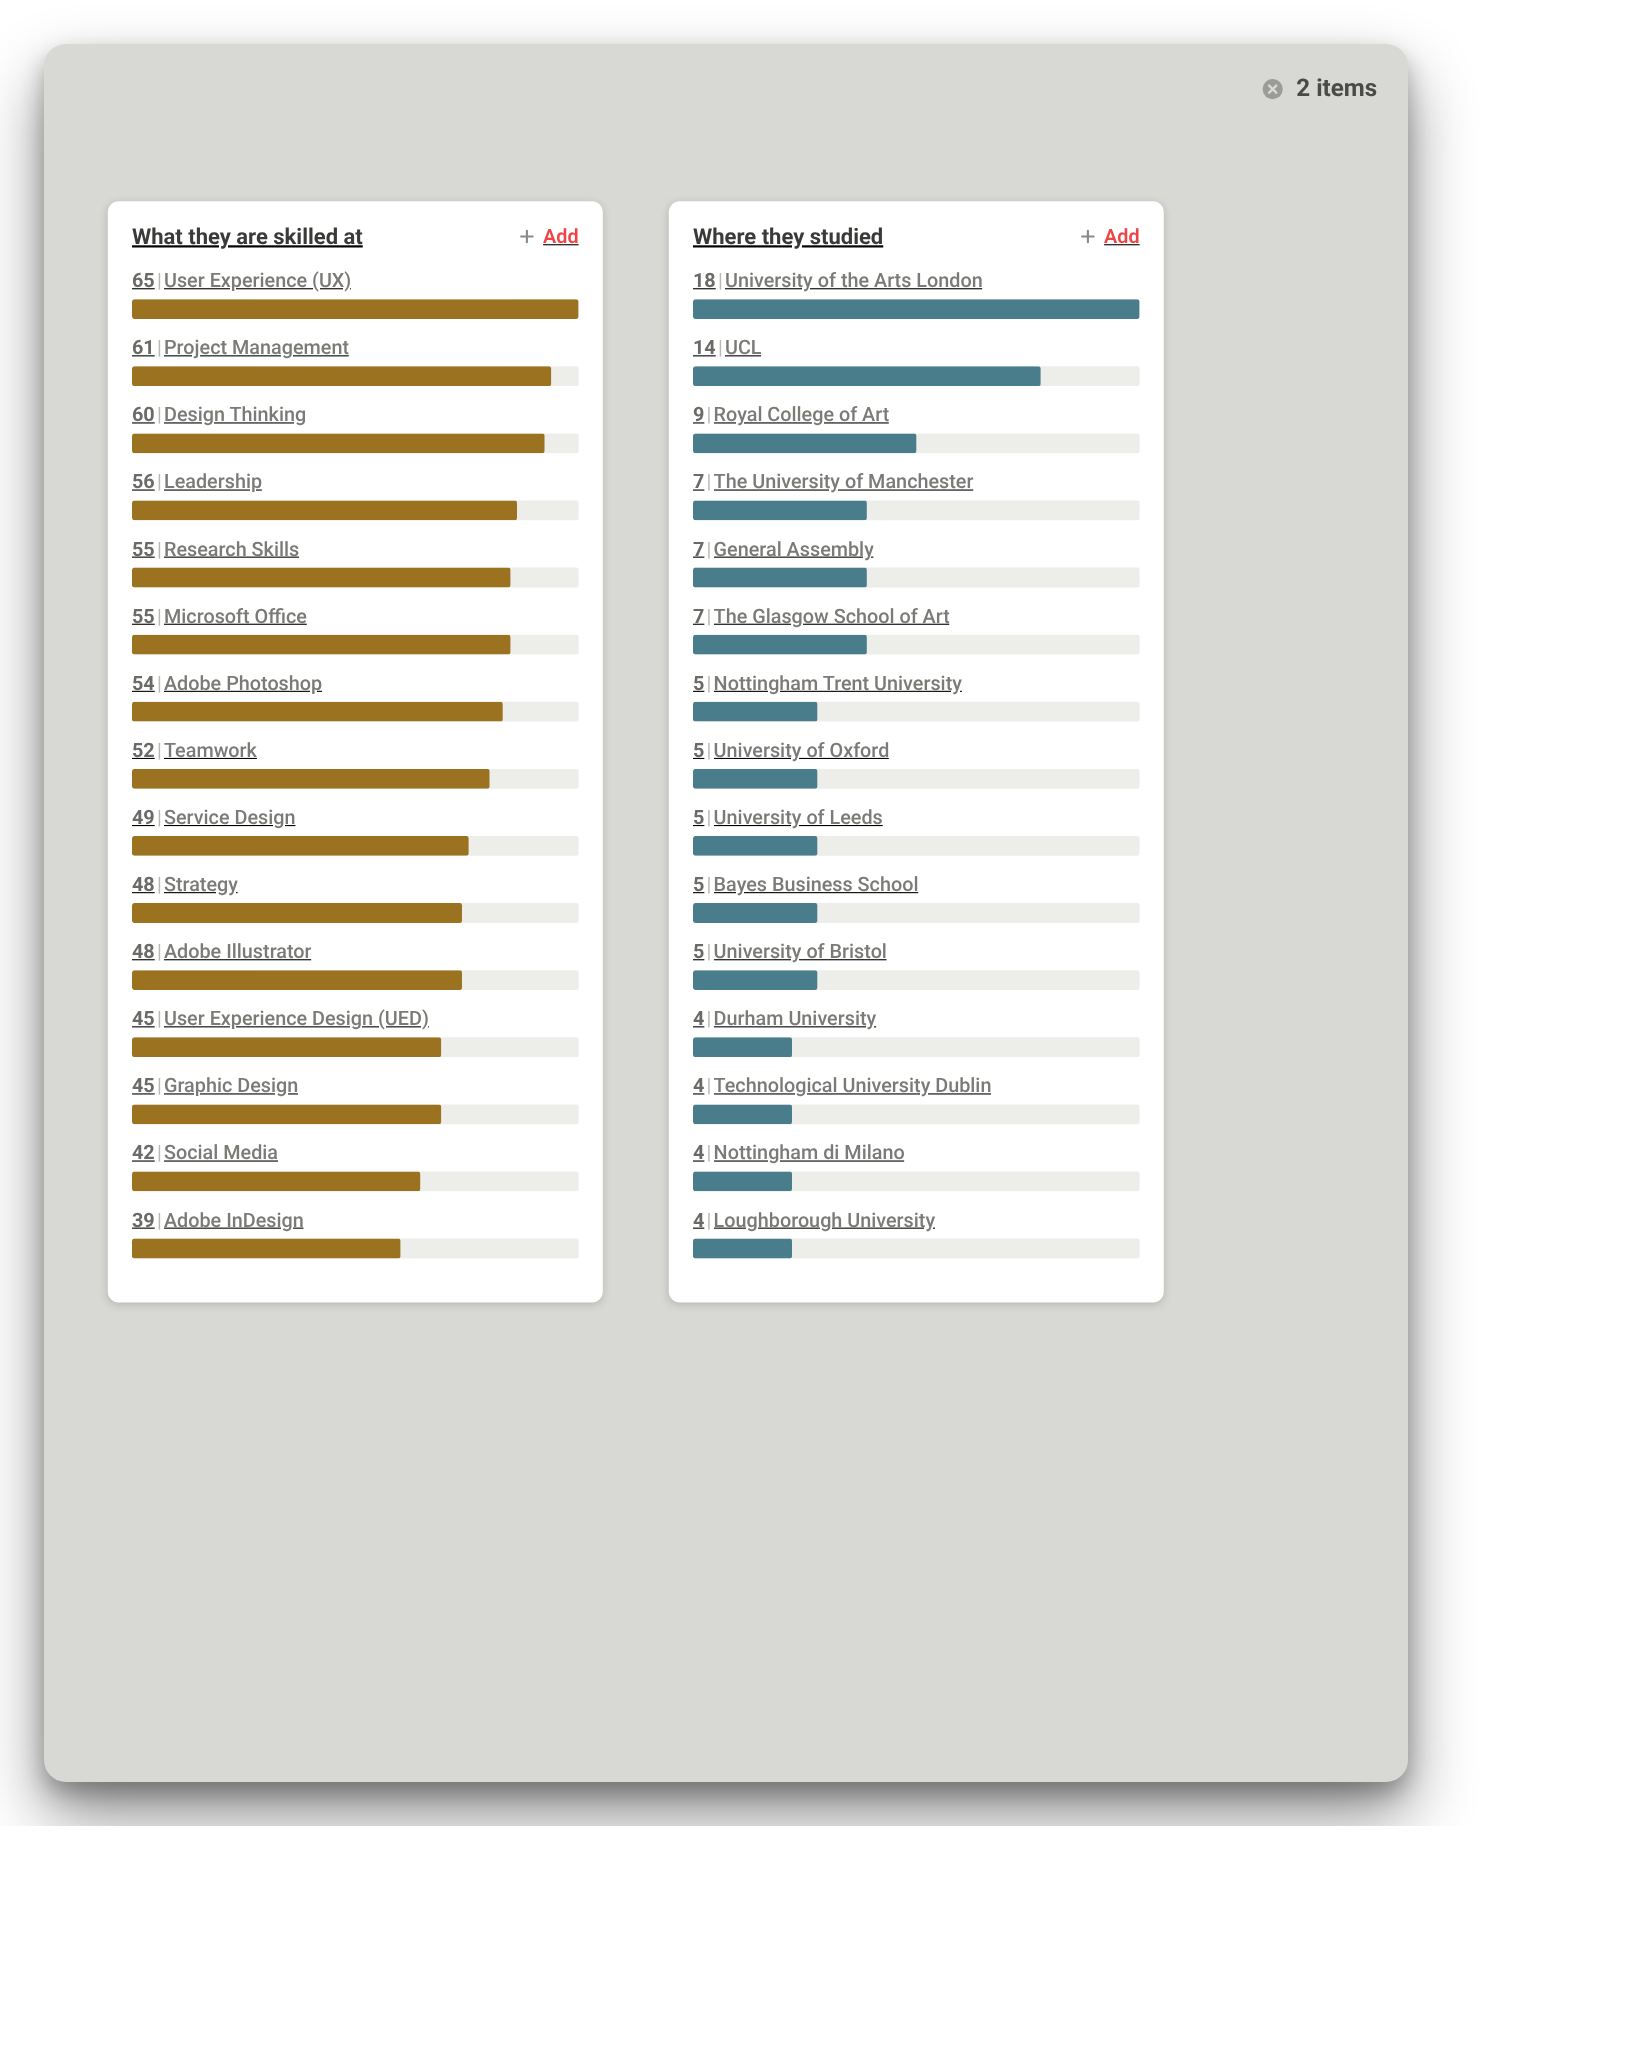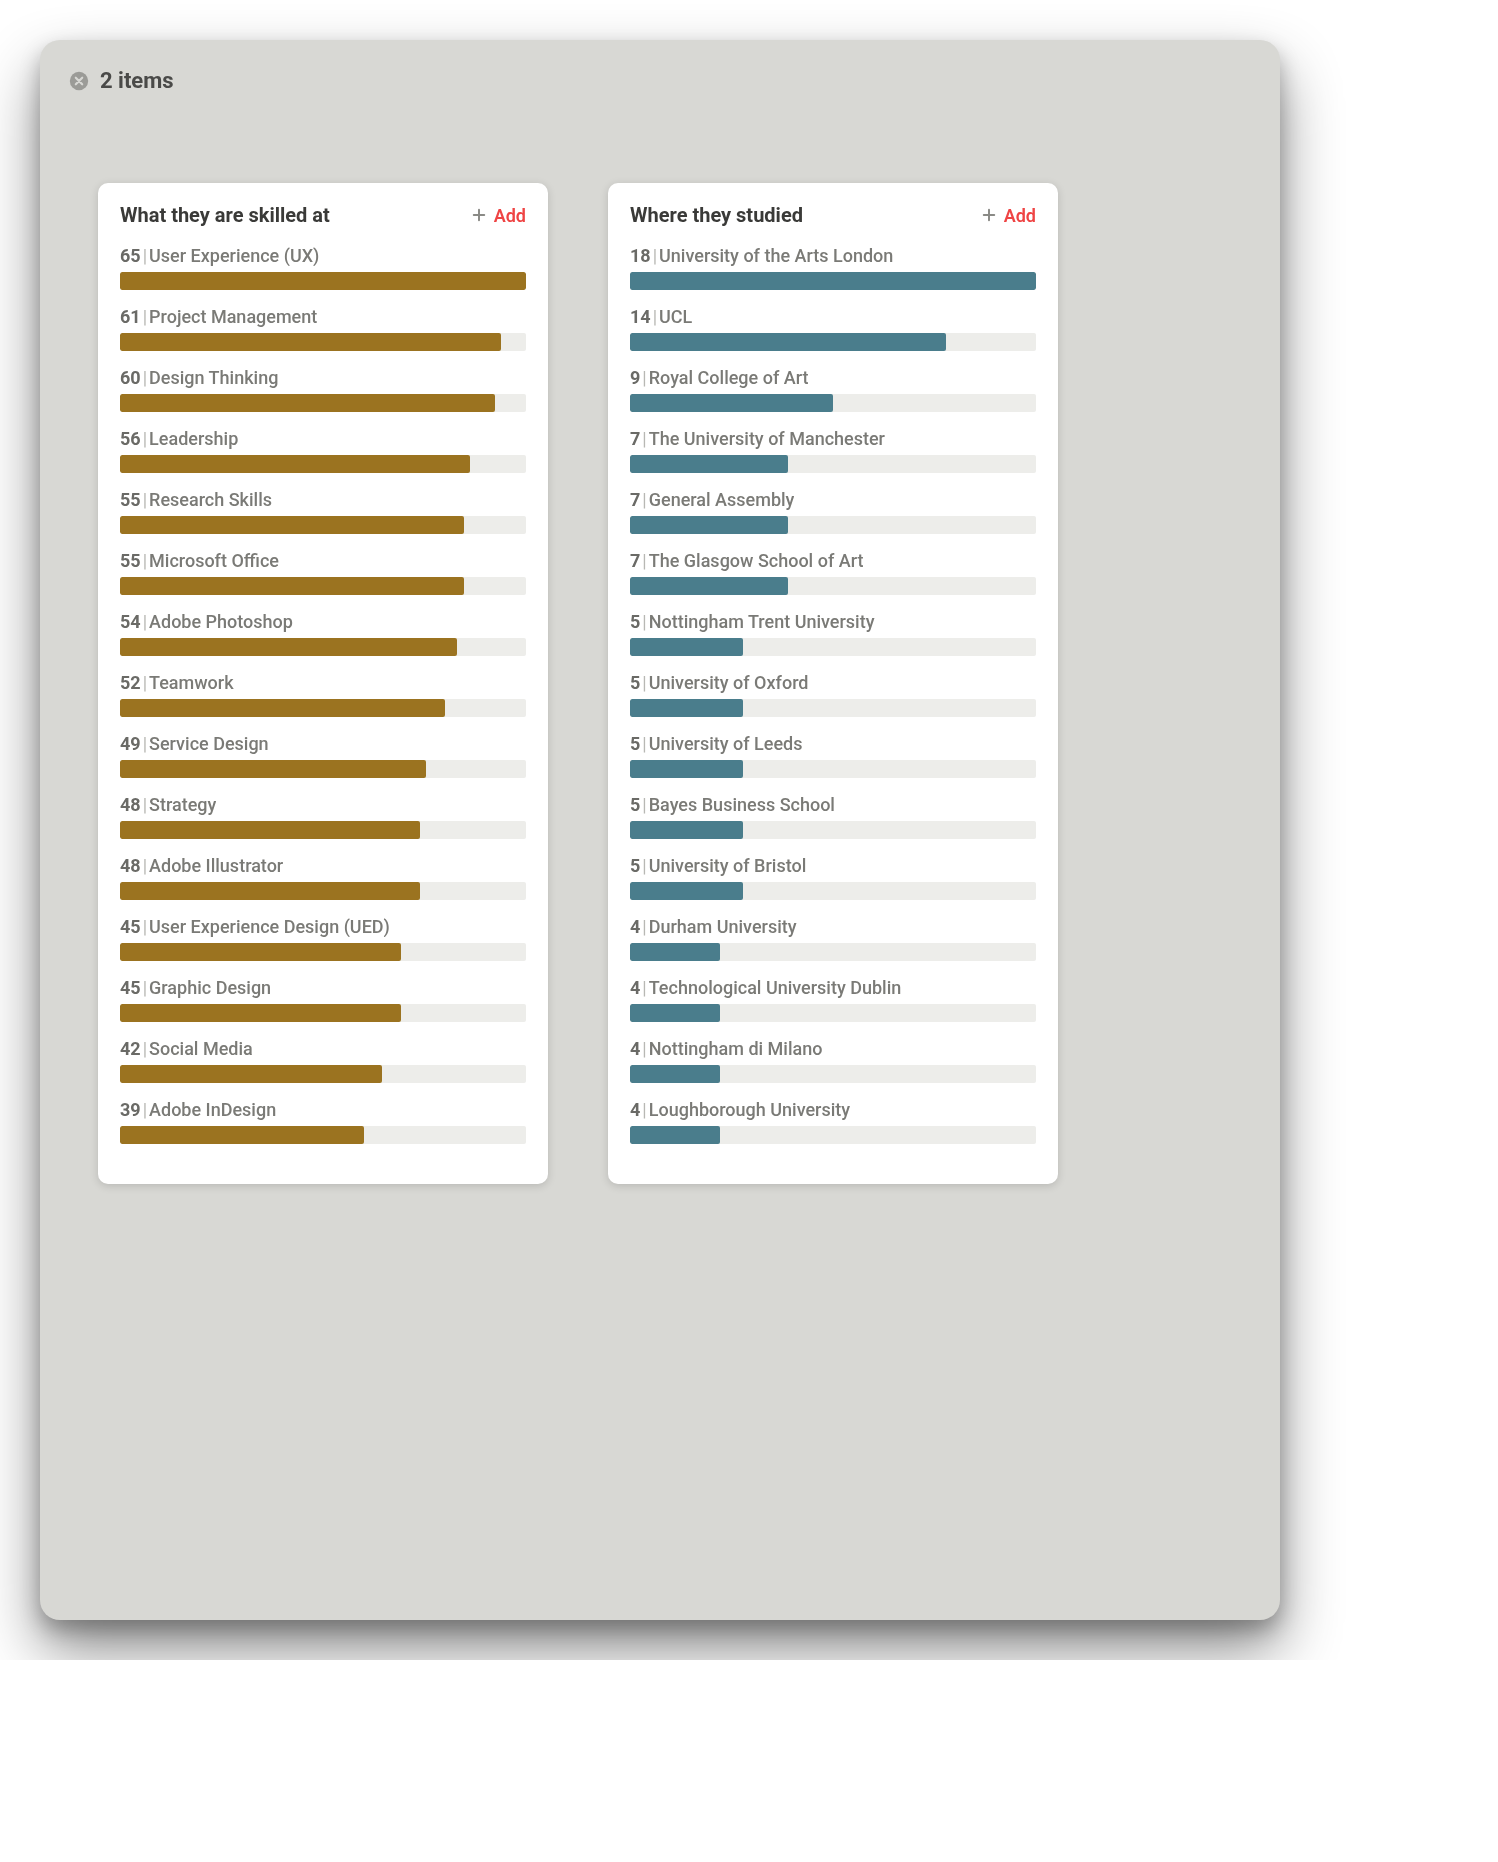--- a/index.html
+++ b/index.html
@@ -14,20 +14,21 @@
     padding: 28px 28px 60px 28px;
     box-shadow: 0 30px 60px rgba(0,0,0,0.45), 0 10px 20px rgba(0,0,0,0.25);
     width: 1240px;
     min-height: 1580px;
   }
   .header-row {
     display: flex;
     align-items: center;
     gap: 10px;
     margin-bottom: 90px;
+    justify-content: flex-end;
   }
   .close-icon {
     width: 22px;
     height: 22px;
     display: inline-flex;
     align-items: center;
     justify-content: center;
   }
   .close-icon svg { width: 22px; height: 22px; }
   .header-title {
@@ -40,20 +41,21 @@
     gap: 60px;
     padding: 0 30px;
     align-items: flex-start;
   }
   .card {
     background: #ffffff;
     border-radius: 10px;
     box-shadow: 0 2px 8px rgba(0,0,0,0.15);
     width: 450px;
     padding: 20px 22px 24px 22px;
+    text-decoration: underline;
   }
   .card-header {
     display: flex;
     align-items: center;
     justify-content: space-between;
     margin-bottom: 18px;
   }
   .card-title {
     font-size: 20px;
     font-weight: 700;

